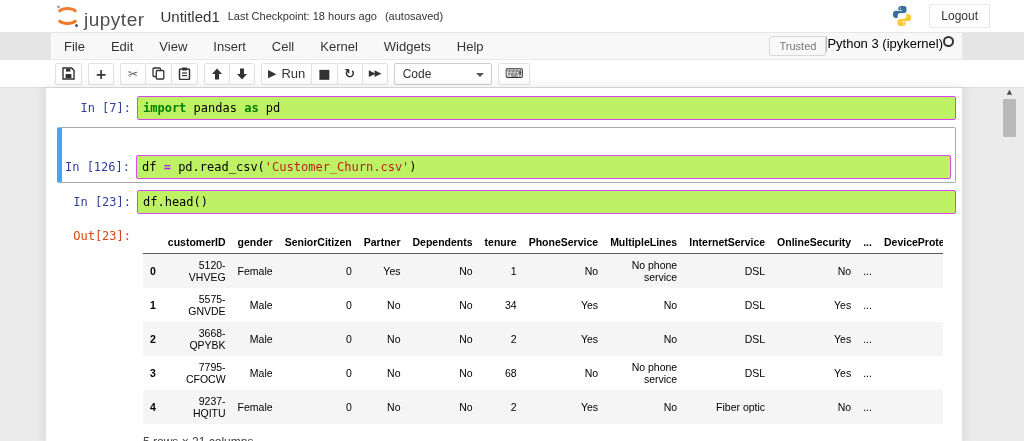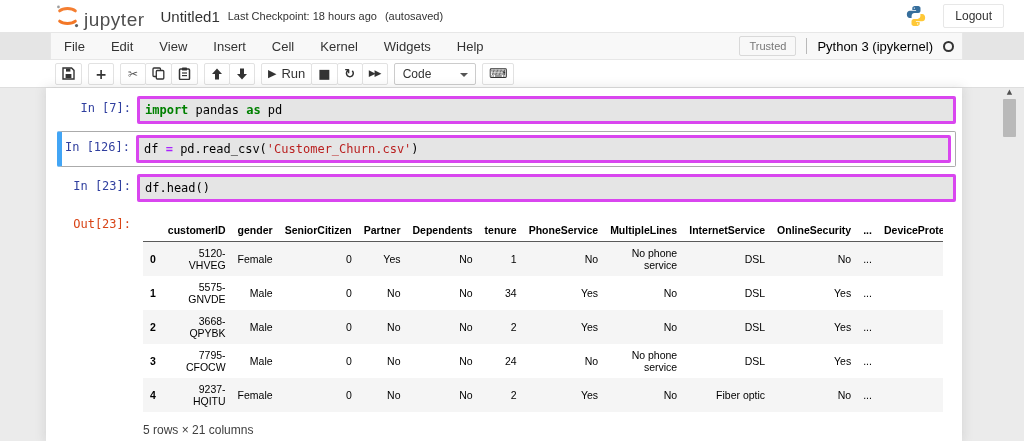--- a/index.html
+++ b/index.html
@@ -1,80 +1,80 @@
 <!DOCTYPE html>
 <html><head>
 <meta charset="utf-8">
 <style>
   * { margin:0; padding:0; box-sizing:border-box; }
   html,body { width:1024px; height:441px; overflow:hidden; background:#fff;
               font-family:"Liberation Sans", sans-serif; }
   .app { width:1024px; height:441px; position:relative; background:#fff; }
 
   
-  .site-header { height:32px; display:flex; align-items:center; padding:0 20px 0 55px; background:#fff; }
+  .site-header { height:32px; display:flex; align-items:center; padding:0 34px 0 55px; background:#fff; }
   .logo { display:flex; align-items:flex-end; cursor:pointer; }
   .logo-text { font-size:19px; color:#4e4e4e; letter-spacing:0.5px; margin-left:4px; line-height:1; }
   .nb-title { font-size:15px; color:#333; margin-left:16px; line-height:1; cursor:pointer; }
   .checkpoint { font-size:11px; color:#333; margin-left:8px; line-height:1; }
   .checkpoint .autos { margin-left:8px; }
   .header-right { margin-left:auto; display:flex; align-items:center; gap:16px; }
   .logout-btn { font-size:12px; color:#333; background:#fff; border:1px solid #e7e7e7; border-radius:2px;
                 padding:4px 11px; cursor:pointer; }
 
   
   .menubar-row { height:28px; background:#e5e5e5; }
   .menubar { margin-left:50px; width:913px; height:28px; background:#f8f8f8; border:1px solid #e7e7e7;
              display:flex; align-items:center; }
   .menus { display:flex; height:100%; }
   .menu-item { font-size:13px; color:#333; padding:0 13px; display:flex; align-items:center; cursor:pointer; }
-  .menubar-right { margin-left:auto; display:flex; align-items:center; gap:10px; padding-right:8px; }
+  .menubar-right { margin-left:auto; display:flex; padding-right:8px; }
   .trusted-badge { font-size:11px; color:#777; border:1px solid #d9d9d9; border-radius:2px;
                    background:transparent; padding:3px 9px; }
   .kernel-divider { width:1px; height:16px; background:#b9b9b9; }
   .kernel-name { font-size:13px; color:#000; }
   .kernel-circle { width:11px; height:11px; border:2px solid #333; border-radius:50%; display:inline-block; }
 
   
   .toolbar { height:27px; display:flex; align-items:center; padding-left:55px; gap:6px; background:#fff; }
   .btn-group { display:flex; }
   .tb-btn { height:22px; min-width:26px; background:#fff; border:1px solid #e2e2e2; border-radius:2px;
             display:flex; align-items:center; justify-content:center; padding:0 6px; cursor:pointer;
             font-size:12px; color:#333; }
   .btn-group .tb-btn + .tb-btn { margin-left:-1px; }
   .icon { font-family:"DejaVu Sans","Liberation Sans",sans-serif; font-size:12px; color:#333; line-height:1; }
   .run-label { margin-left:5px; font-size:13px; color:#333; }
   .ff .icon { font-size:9px; letter-spacing:-1px; }
-  .cell-type-select { height:22px; width:82px; border:1px solid #ccc; border-radius:2px; background:#fff;
+  .cell-type-select { height:22px; width:98px; border:1px solid #ccc; border-radius:2px; background:#fff;
                       font-size:12px; color:#333; display:flex; align-items:center; padding-left:8px;
                       position:relative; cursor:pointer; }
   .select-caret { position:absolute; right:7px; top:9px; width:0; height:0;
                   border-left:4px solid transparent; border-right:4px solid transparent; border-top:4px solid #555; }
   .kb-btn .icon { font-size:13px; }
 
   
   .notebook-bg { position:relative; height:354px; background:#ebebeb; border-top:1px solid #dedede; }
   .notebook { position:absolute; left:46px; top:0; bottom:0; width:916px; background:#fff;
               box-shadow:0 0 10px 1px rgba(87,87,87,0.15); padding:8px 6px 0 11px; overflow:hidden; }
 
   .cell-row { display:flex; margin-bottom:7px; }
   .prompt { font-family:"DejaVu Sans Mono",monospace; font-size:12px; text-align:right; padding-right:6px;
             padding-top:5px; width:80px; flex:none; white-space:nowrap; }
   .in-prompt { color:#303f9f; }
   .out-prompt { color:#d84315; }
-  .input-box { flex:1; border:3px solid #d946ef; border-radius:2px; background:#e5e5e5; }
+  .input-box { flex:1; border:1px solid #d946ef; border-radius:2px; background:#bef264; }
   .input-box code { display:block; font-family:"DejaVu Sans Mono",monospace; font-size:12px; color:#000;
                     padding:4px 5px; line-height:14px; background:transparent; }
   .tok-kw { color:#008000; font-weight:bold; }
   .tok-op { color:#aa22ff; font-weight:bold; }
   .tok-str { color:#ba2121; }
 
   .cell-selected { border:1px solid #ababab; border-left:5px solid #42a5f5; border-radius:2px;
                    padding:3px 4px 3px 0; margin-bottom:7px; }
-  .cell-selected .cell-row { margin-bottom:0; }
+  .cell-selected .cell-row { margin-bottom:0;margin-top:24px; }
   .cell-selected .prompt { width:74px; }
 
   .out-row { display:flex; margin-top:10px; }
   .out-content { flex:1; padding-left:6px; }
   .table-clip { width:800px; overflow:hidden; margin-top:7px; }
   table.dataframe { border-collapse:collapse; table-layout:auto; }
   table.dataframe th, table.dataframe td { font-size:10.5px; color:#000; text-align:right;
         padding:5px 6px; line-height:12px; vertical-align:middle; border:none; white-space:normal; }
   table.dataframe thead th { font-weight:bold; white-space:nowrap; vertical-align:bottom;
         border-bottom:1px solid #5a5a5a; }
@@ -316,21 +316,21 @@
                     <td><span>...</span></td>
                     <td></td>
                   </tr>
                   <tr>
                     <th>3</th>
                     <td class="c-id"><span>7795-CFOCW</span></td>
                     <td><span>Male</span></td>
                     <td><span>0</span></td>
                     <td><span>No</span></td>
                     <td><span>No</span></td>
-                    <td><span>24</span></td>
+                    <td><span>68</span></td>
                     <td><span>No</span></td>
                     <td class="c-wrap"><span>No phone service</span></td>
                     <td><span>DSL</span></td>
                     <td><span>Yes</span></td>
                     <td><span>...</span></td>
                     <td></td>
                   </tr>
                   <tr>
                     <th>4</th>
                     <td class="c-id"><span>9237-HQITU</span></td>

